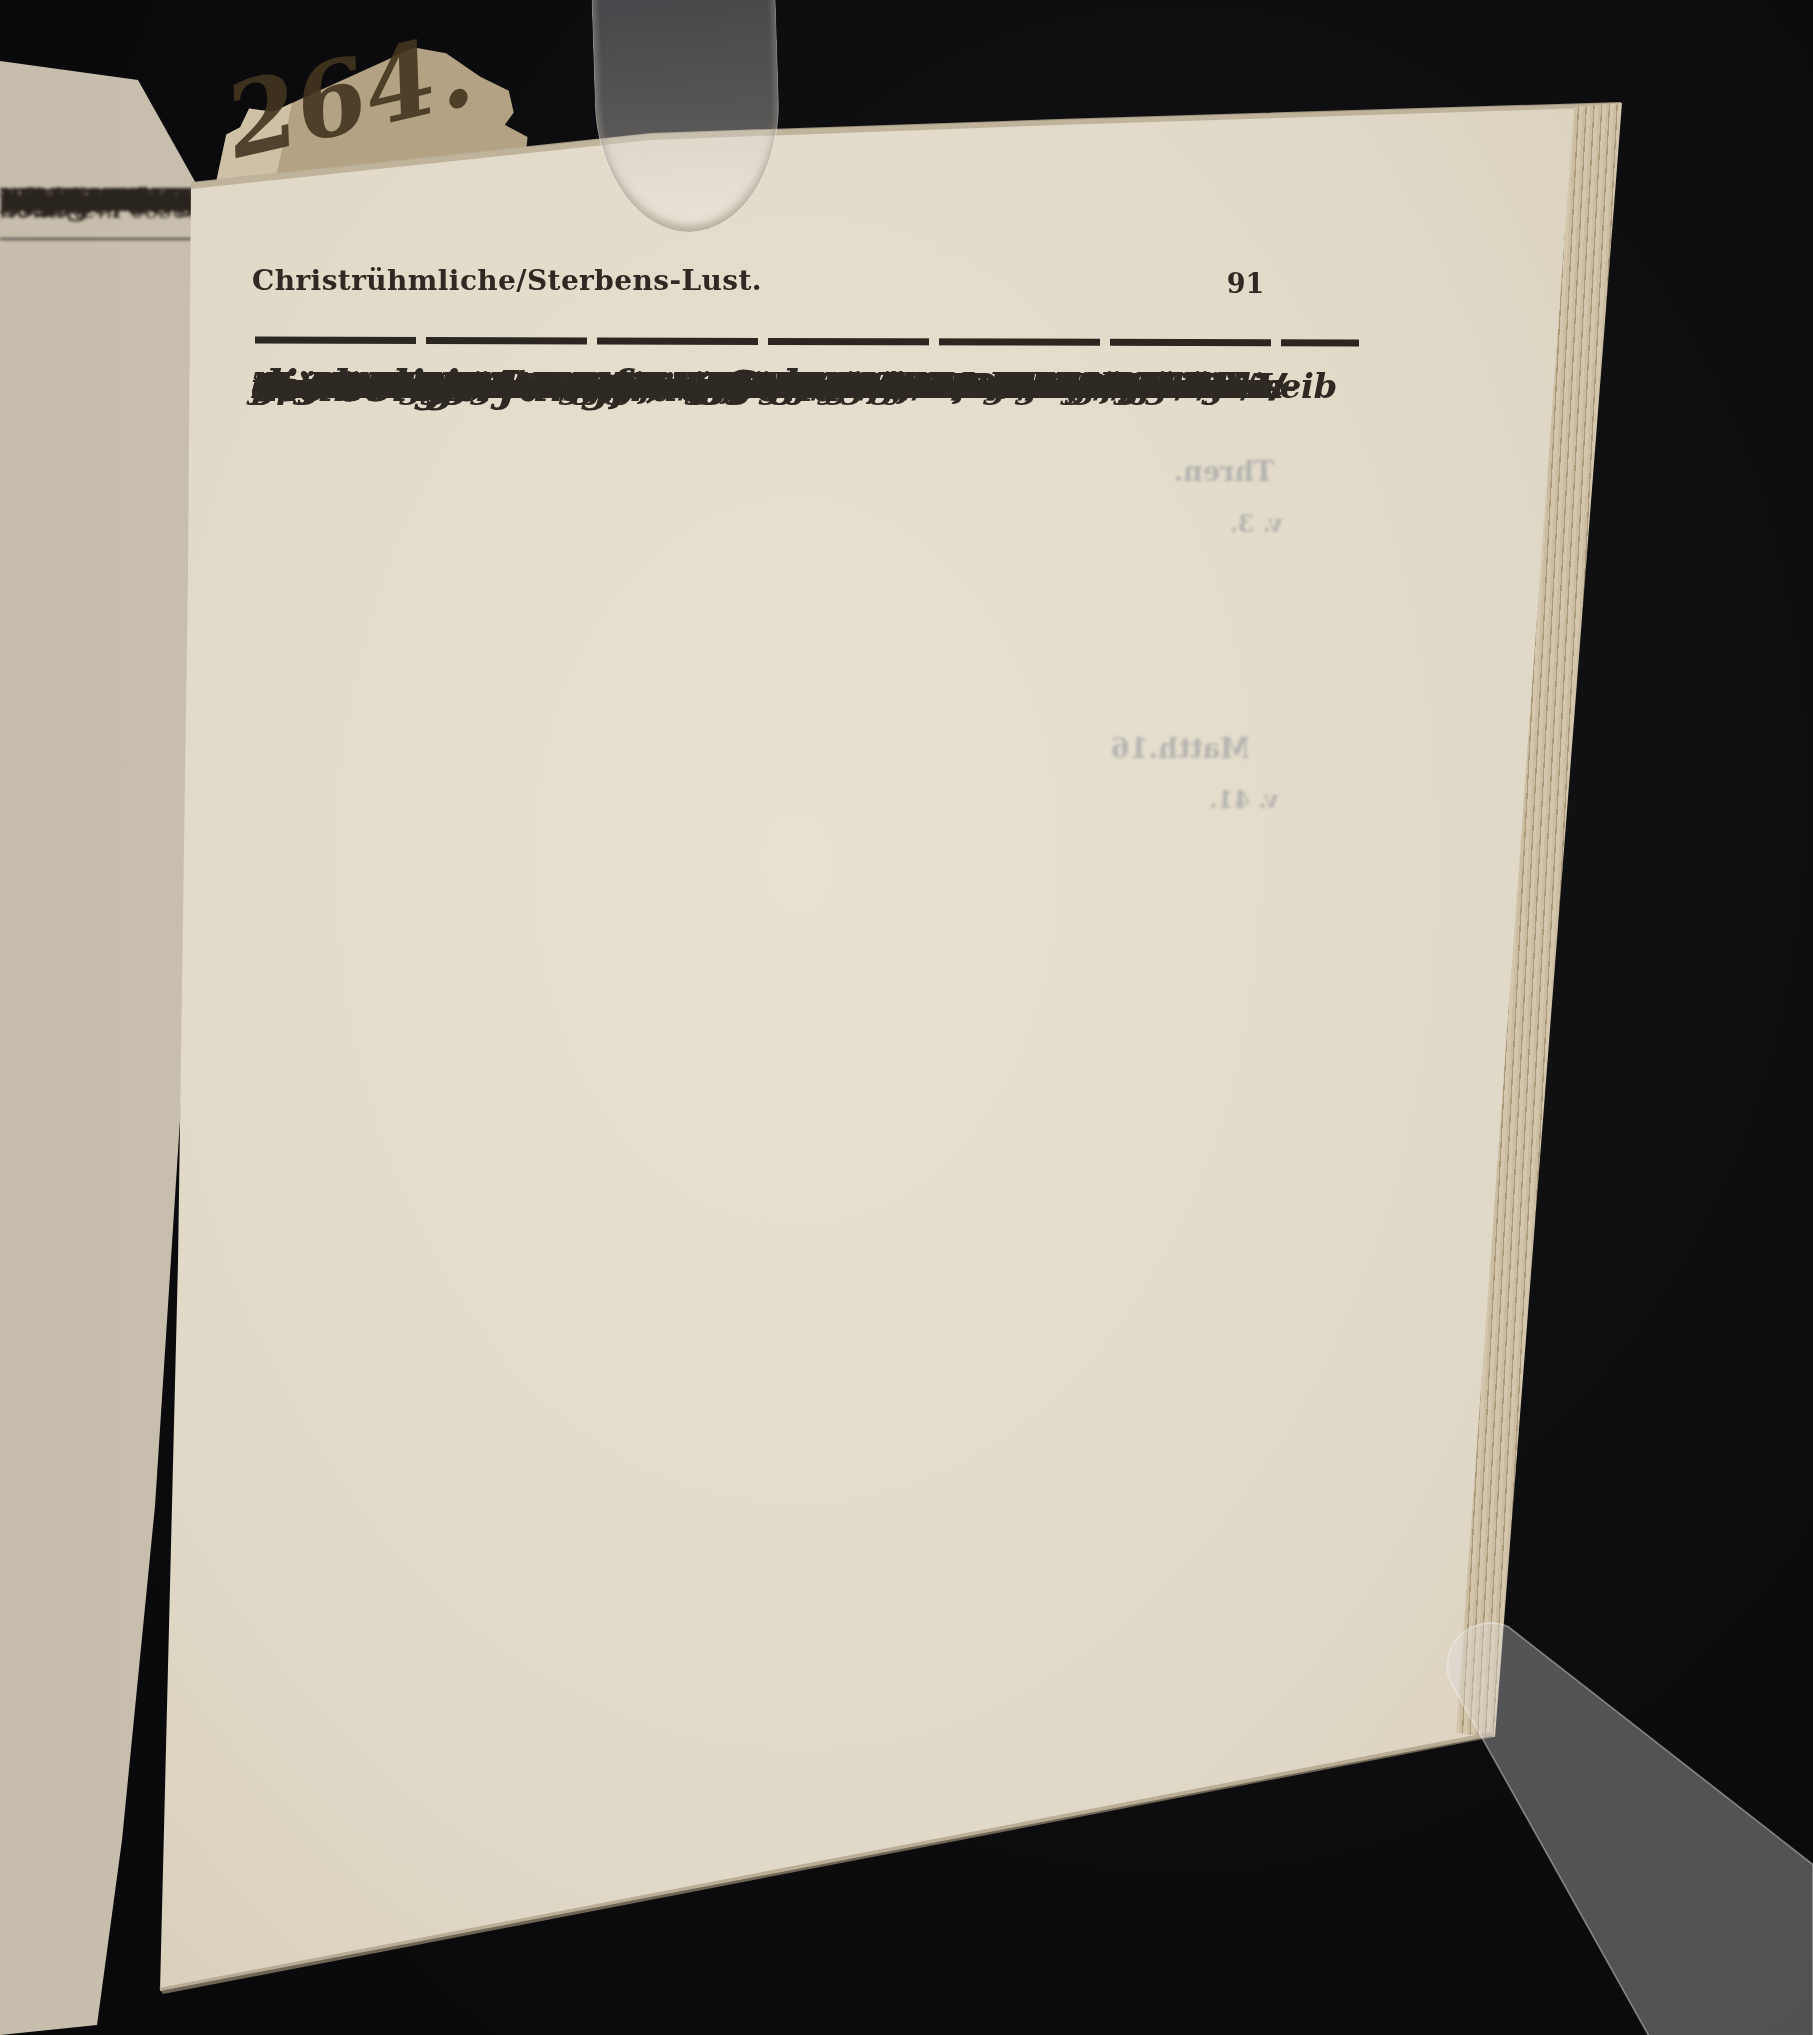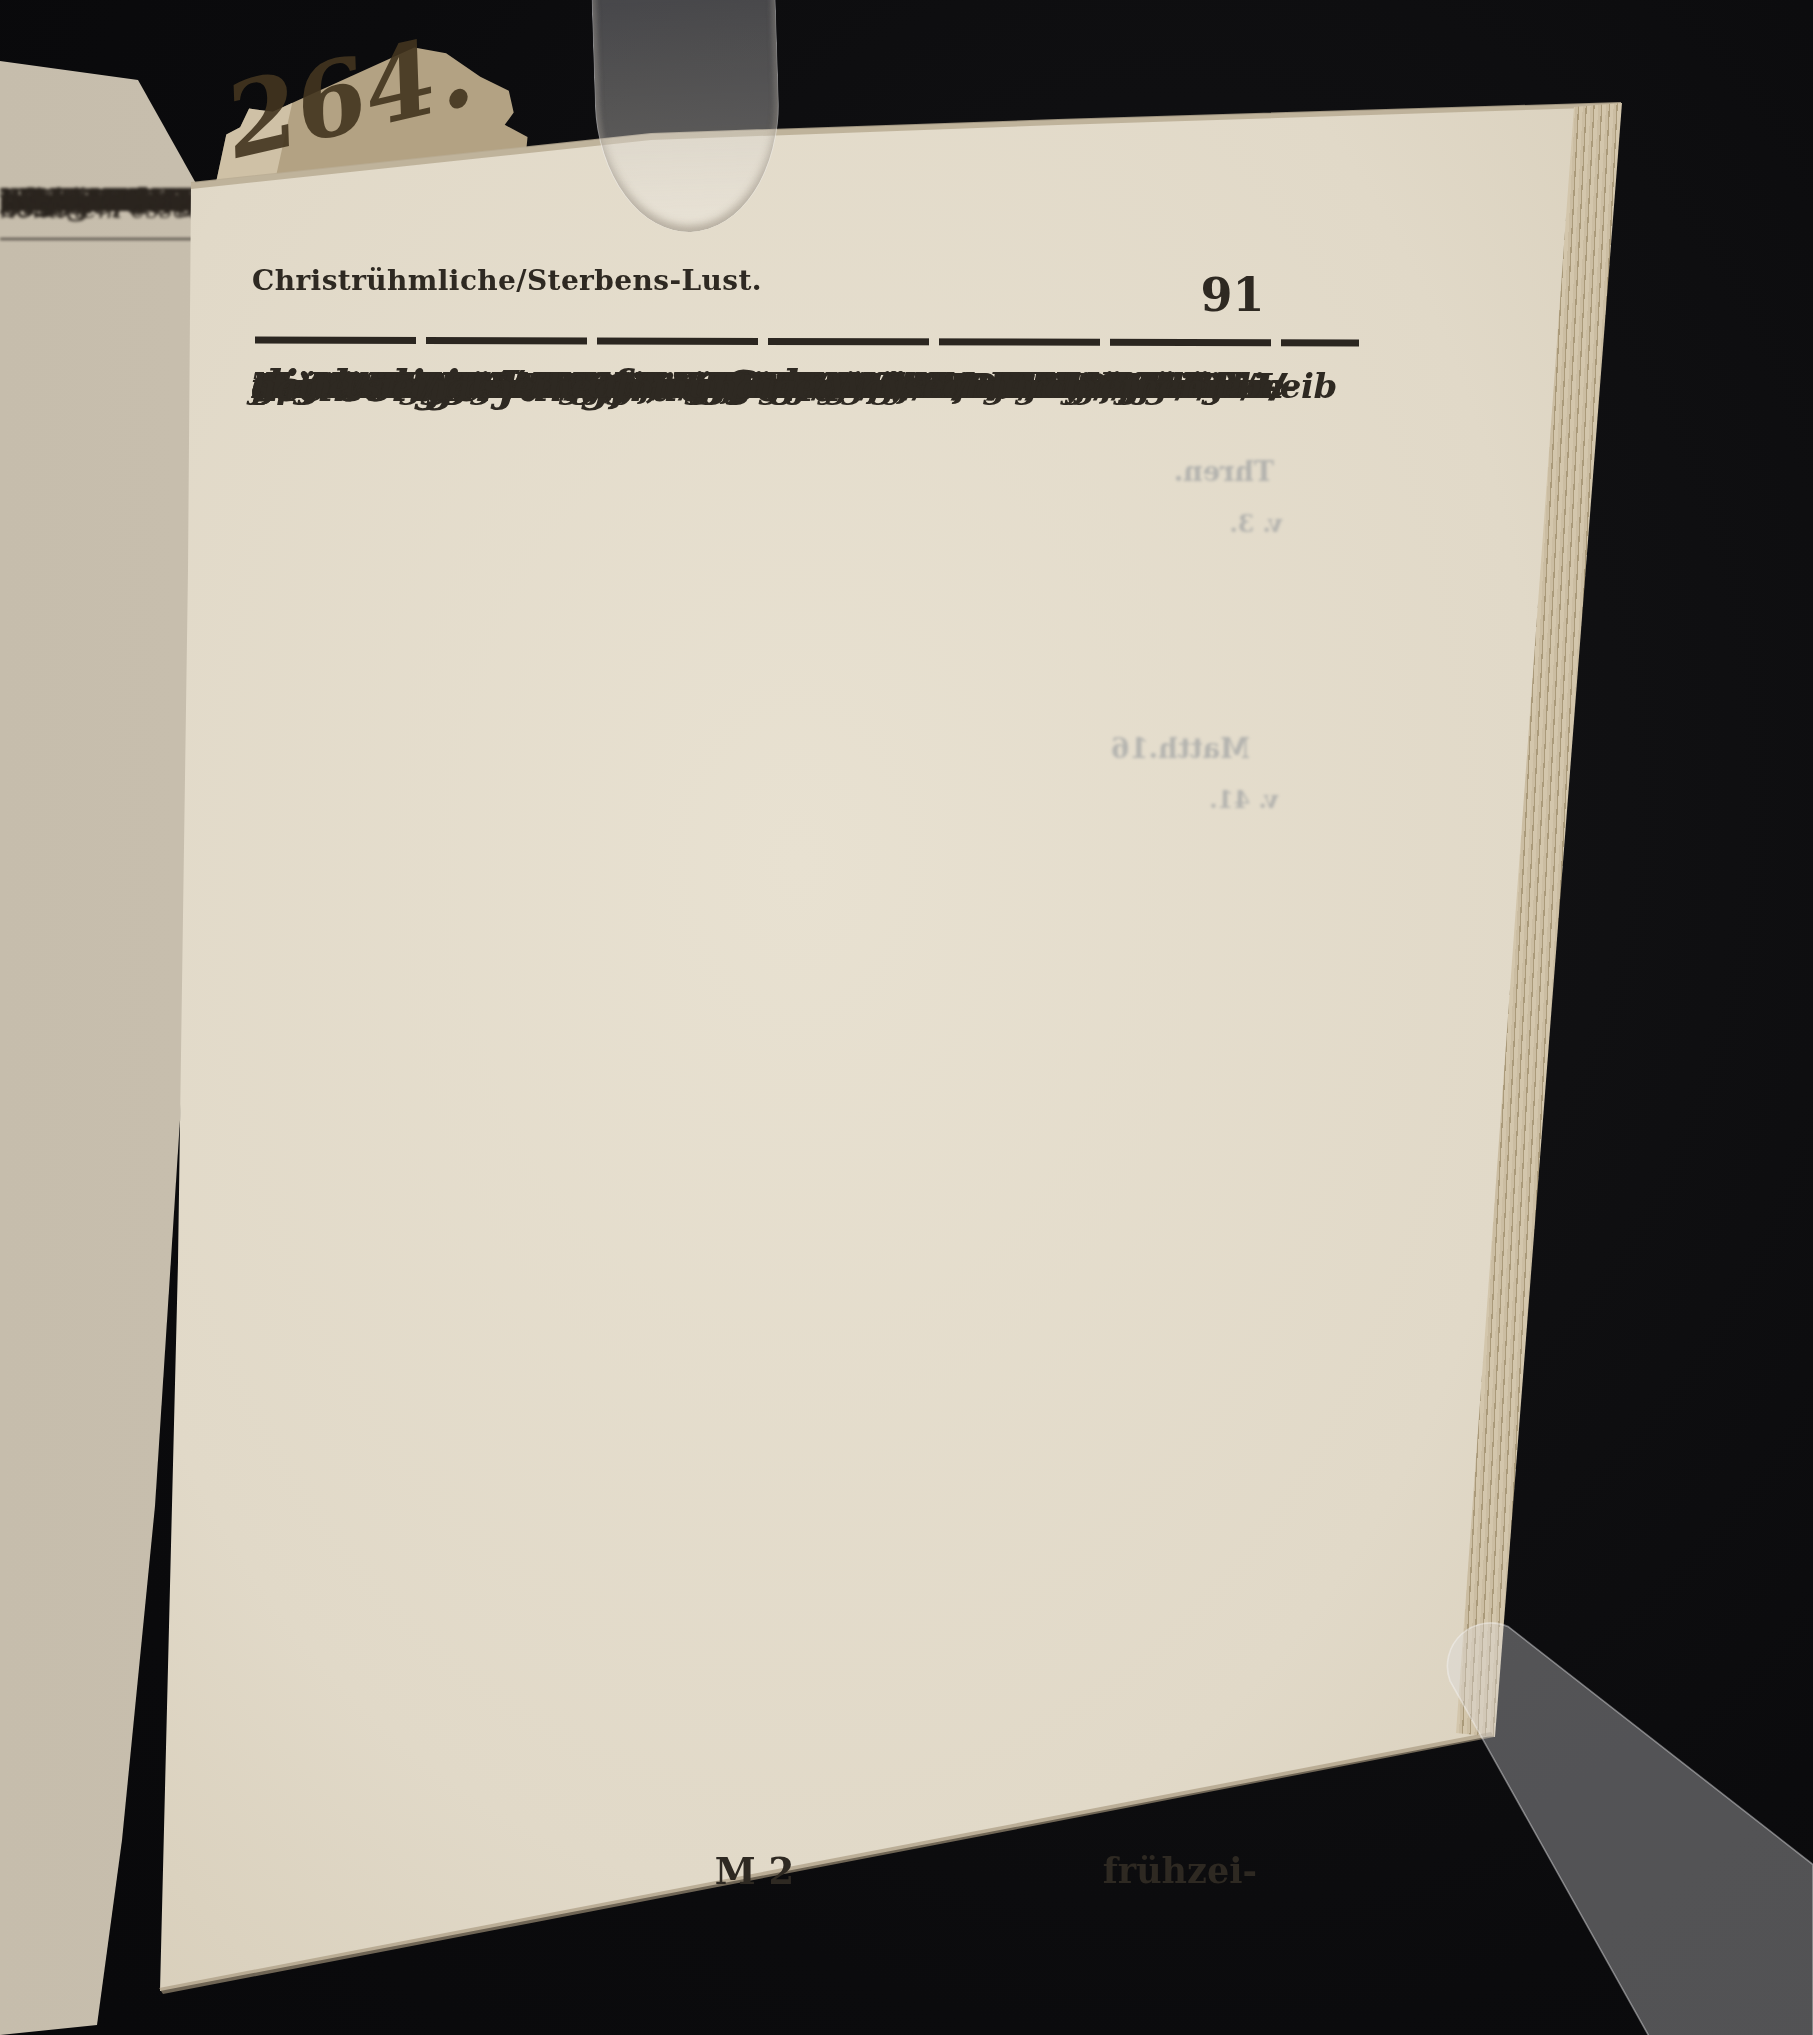--- a/index.html
+++ b/index.html
@@ -36,21 +36,21 @@
     clip-path:polygon(1574px 107px,1622px 103px,1495px 1737px,1456px 1733px);
     background:repeating-linear-gradient(93deg,#cbbda2 0 2.8px,#aa9a7a 2.8px 4.1px,#d3c6ac 4.1px 7.7px);}
   .bottom-rim{inset:0;
     clip-path:polygon(1491px 1732px,1494px 1737px,163px 1994px,159px 1988px);
     background:#a6977c;opacity:.65;}
 
   
   .recto-content{left:252px;top:244px;width:1010px;height:1710px;color:#2e2922;}
   .title{position:absolute;left:0;top:19.5px;width:1005px;text-align:left;
     font-size:28px;font-weight:bold;letter-spacing:0.4px;white-space:nowrap;}
-  .pageno{position:absolute;right:-2.4px;top:24.4px;font-size:46px;font-weight:bold;}
+  .pageno{position:absolute;right:-2.4px;top:24.4px;font-size:27px;font-weight:bold;}
   .rule{position:absolute;left:3.3px;top:94px;width:1104px;height:7px;
     background:repeating-linear-gradient(90deg,#2b2620 0 161px,rgba(43,38,32,0) 161px 171px);
     transform:rotate(0.15deg);}
   .body{position:absolute;left:0;top:119px;width:1005px;}
   .bline{position:static;display:block;height:46px;line-height:46px;
     font-size:34px;font-weight:bold;letter-spacing:-0.4px;
     text-align:justify;text-align-last:justify;white-space:nowrap;font-style:italic;}
   .bline[data-style="l"]{text-align-last:left;}
   .bline[data-style="in"]{padding-left:67px;}
   .seg-em{font-size:43px;letter-spacing:0;}
@@ -354,24 +354,20 @@
           <span class="seg-pre">sten Gut nechst GOtt; Ihr treuer fürsorgender Vater</span>
           <span class="seg-em"></span>
           <span class="seg-post"></span>
         </div>
         <div class="bline">
           <span class="seg-pre">hatte sie / als eine unmündige Wayse / durch einen</span>
           <span class="seg-em"></span>
           <span class="seg-post"></span>
         </div>
       </div>
-    <div class="sigrow">
-      <span class="sig">M 2</span>
-      <span class="catch">frühzei-</span>
-    </div>
   </div>
 
   <div style="inset:0;">
 
   <div class="ghost" style="left: 1274px; top: 456px; font-size: 27px;">
         <span>Thren.</span>
       </div>
       <div class="ghost" style="left: 1282px; top: 510px; font-size: 23.6px;">
         <span>v. 3.</span>
       </div>

